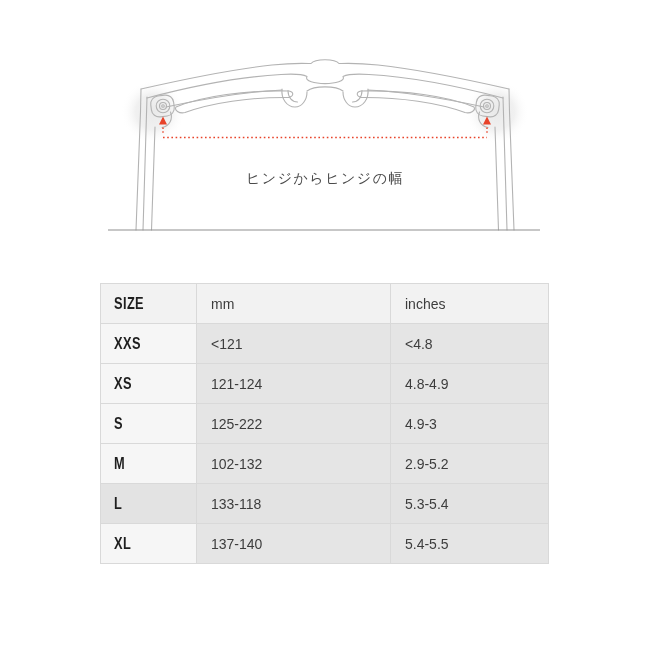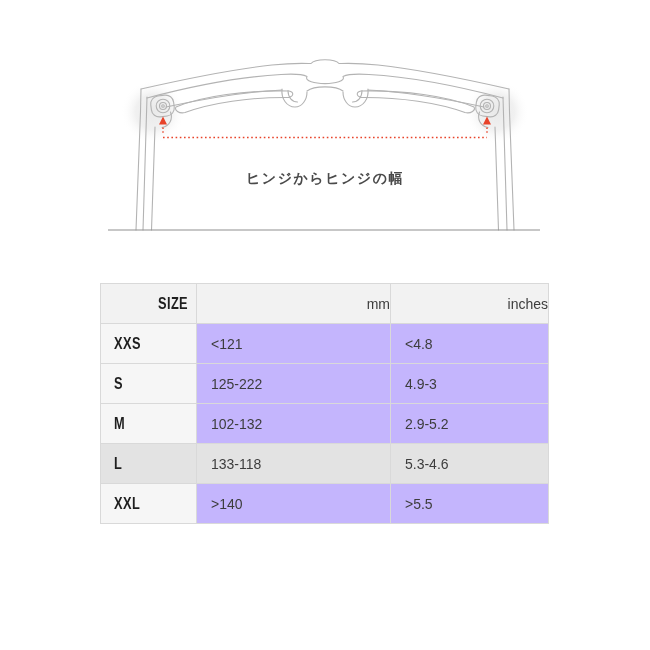--- a/index.html
+++ b/index.html
@@ -19,34 +19,33 @@
   body{
     width:650px;height:650px;position:relative;overflow:hidden;
     font-family:"Liberation Sans","DejaVu Sans",sans-serif;
   }
   .diagram{position:absolute;left:0;top:0;width:650px;height:260px;}
   .diagram svg{position:absolute;left:0;top:0;}
   .jp-label{
     position:absolute;left:100px;top:170px;width:450px;
     text-align:center;font-size:14px;letter-spacing:1.5px;
     color:var(--label-text);
-    font-weight:bold;
   }
   table.size-table{
     position:absolute;left:100px;top:283px;width:448px;
     border-collapse:collapse;table-layout:fixed;
   }
   .size-table th,.size-table td{
     border:1px solid var(--border);
     height:40px;vertical-align:middle;text-align:left;
     padding:0 0 0 14px;
     font-size:14px;font-weight:400;color:var(--text-value);
-    background:#c4b5fd;
+    background:#e5e5e5;
   }
-  .size-table thead th{background:var(--header-bg);text-align:right;}
+  .size-table thead th{background:var(--header-bg);}
   .size-table tbody th.size-col{background:var(--first-col-bg);}
   .size-table tr.hl th,.size-table tr.hl td{background:var(--highlight-bg);}
   .size-table th.size-col{padding-left:13px;}
   .cond{
     display:inline-block;transform:scaleX(0.8);transform-origin:0 50%;
     font-weight:700;font-size:16px;letter-spacing:.5px;color:var(--text-dark);
     white-space:nowrap;
   }
   .glasses{stroke:var(--line-gray);stroke-width:1.1;fill:none;
     stroke-linecap:round;stroke-linejoin:round;}
@@ -124,42 +123,49 @@
     <tbody>
         <tr>
     <th class="size-col">
       <span class="cond">XXS</span>
     </th>
     <td>&lt;121</td>
     <td>&lt;4.8</td>
   </tr>
         <tr>
     <th class="size-col">
+      <span class="cond">XS</span>
+    </th>
+    <td>121-124</td>
+    <td>4.8-4.9</td>
+  </tr>
+        <tr>
+    <th class="size-col">
       <span class="cond">S</span>
     </th>
     <td>125-222</td>
     <td>4.9-3</td>
   </tr>
         <tr>
     <th class="size-col">
       <span class="cond">M</span>
     </th>
     <td>102-132</td>
     <td>2.9-5.2</td>
   </tr>
         <tr class="hl">
     <th class="size-col">
       <span class="cond">L</span>
     </th>
     <td>133-118</td>
-    <td>5.3-4.6</td>
+    <td>5.3-5.4</td>
   </tr>
         <tr>
     <th class="size-col">
-      <span class="cond">XXL</span>
+      <span class="cond">XL</span>
     </th>
-    <td>&gt;140</td>
-    <td>&gt;5.5</td>
+    <td>137-140</td>
+    <td>5.4-5.5</td>
   </tr>
       </tbody>
   </table>
 
 </div>
 
 </body></html>

